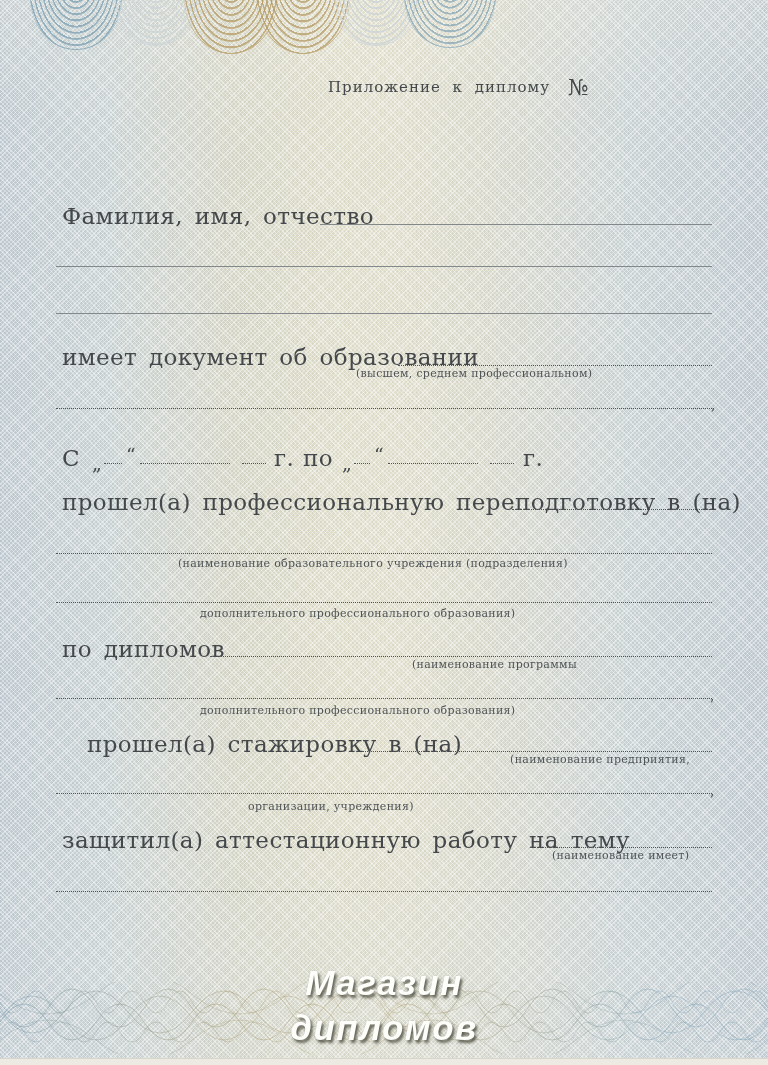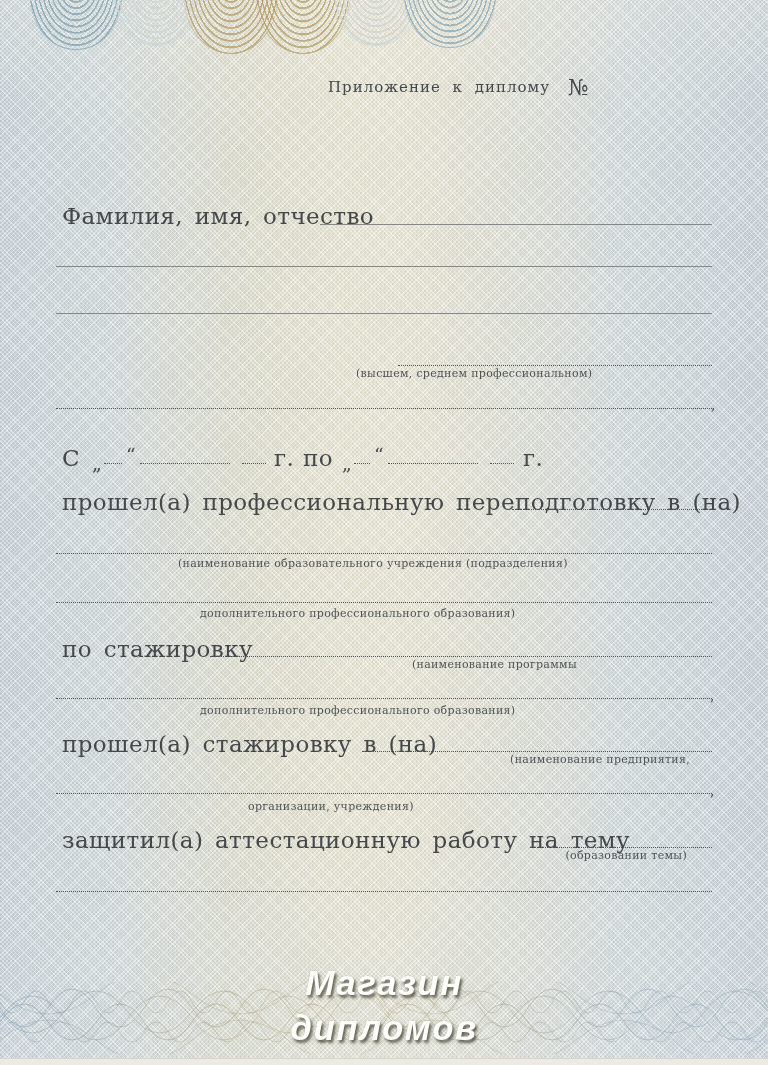--- a/index.html
+++ b/index.html
@@ -63,20 +63,21 @@
   </div>
 
   <span class="abs title" style="left:328px; top:78px;">Приложение к диплому</span>
   <span class="abs numsign" style="left:568px; top:75px;">№</span>
 
   <span class="abs label" style="left:62px; top:203px;">Фамилия, имя, отчество</span>
   <span class="hline" style="left:320px; top:224px;"></span>
   <span class="hline" style="left:56px; top:266px;"></span>
   <span class="hline" style="left:56px; top:313px;"></span>
 
+  <span class="abs label" style="left:62px; top:344px;">имеет документ об образовании</span>
   <span class="dots dots-r" style="left:398px; top:365px;"></span>
   <span class="abs caption" style="left:356px; top:367px; width:190px;">(высшем, среднем профессиональном)</span>
   <span class="dots dots-r" style="left:56px; top:408px;"></span>
   <span class="abs comma-mark" style="left:711px; top:397px;">,</span>
 
   <span class="abs label" style="left:62px; top:445px;">С</span>
   <span class="abs qmark" style="left:92px; top:452px;">„</span>
   <span class="dots" style="left:104px; top:463px; width:18px;"></span>
   <span class="abs qmark" style="left:126px; top:443px;">“</span>
   <span class="dots" style="left:140px; top:463px; width:90px;"></span>
@@ -92,39 +93,39 @@
 
   <span class="abs label" style="left:62px; top:489px;">прошел(а) профессиональную переподготовку в (на)</span>
   <span class="dots dots-r" style="left:512px; top:509px;"></span>
 
   <span class="dots dots-r" style="left:56px; top:553px;"></span>
   <span class="abs caption" style="left:178px; top:557px; width:300px;">(наименование образовательного учреждения (подразделения)</span>
 
   <span class="dots dots-r" style="left:56px; top:602px;"></span>
   <span class="abs caption" style="left:200px; top:607px; width:245px;">дополнительного профессионального образования)</span>
 
-  <span class="abs label" style="left:62px; top:636px;">по стажировку</span>
+  <span class="abs label" style="left:62px; top:636px;">по дипломов</span>
   <span class="dots dots-r" style="left:210px; top:656px;"></span>
   <span class="abs caption" style="left:335px; top:658px; width:230px;padding-left:12px;">(наименование программы</span>
 
   <span class="dots dots-r" style="left:56px; top:698px;"></span>
   <span class="abs comma-mark" style="left:710px; top:688px;">,</span>
   <span class="abs caption" style="left:200px; top:704px; width:245px;">дополнительного профессионального образования)</span>
 
-  <span class="abs label" style="left:62px; top:731px;">прошел(а) стажировку в (на)</span>
+  <span class="abs label" style="left:62px; top:731px;padding-left:25px;">прошел(а) стажировку в (на)</span>
   <span class="dots dots-r" style="left:362px; top:751px;"></span>
   <span class="abs caption" style="left:445px; top:753px; width:245px;">(наименование предприятия,</span>
 
   <span class="dots dots-r" style="left:56px; top:793px;"></span>
   <span class="abs comma-mark" style="left:710px; top:783px;">,</span>
   <span class="abs caption" style="left:248px; top:800px; width:155px;">организации, учреждения)</span>
 
   <span class="abs label" style="left:62px; top:827px;">защитил(а) аттестационную работу на тему</span>
   <span class="dots dots-r" style="left:530px; top:847px;"></span>
-  <span class="abs caption" style="left:552px; top:849px; width:135px;">(образовании темы)</span>
+  <span class="abs caption" style="left:552px; top:849px; width:135px;">(наименование имеет)</span>
 
   <span class="dots dots-r" style="left:56px; top:891px;"></span>
 
   <svg class="band" viewBox="0 0 768 72" xmlns="http://www.w3.org/2000/svg">
     <defs>
       <linearGradient id="bg1" x1="0" y1="0" x2="1" y2="0">
         <stop offset="0" stop-color="#6e93aa"></stop>
         <stop offset="0.30" stop-color="#a89a6e"></stop>
         <stop offset="0.50" stop-color="#b3a273"></stop>
         <stop offset="0.68" stop-color="#96997f"></stop>

